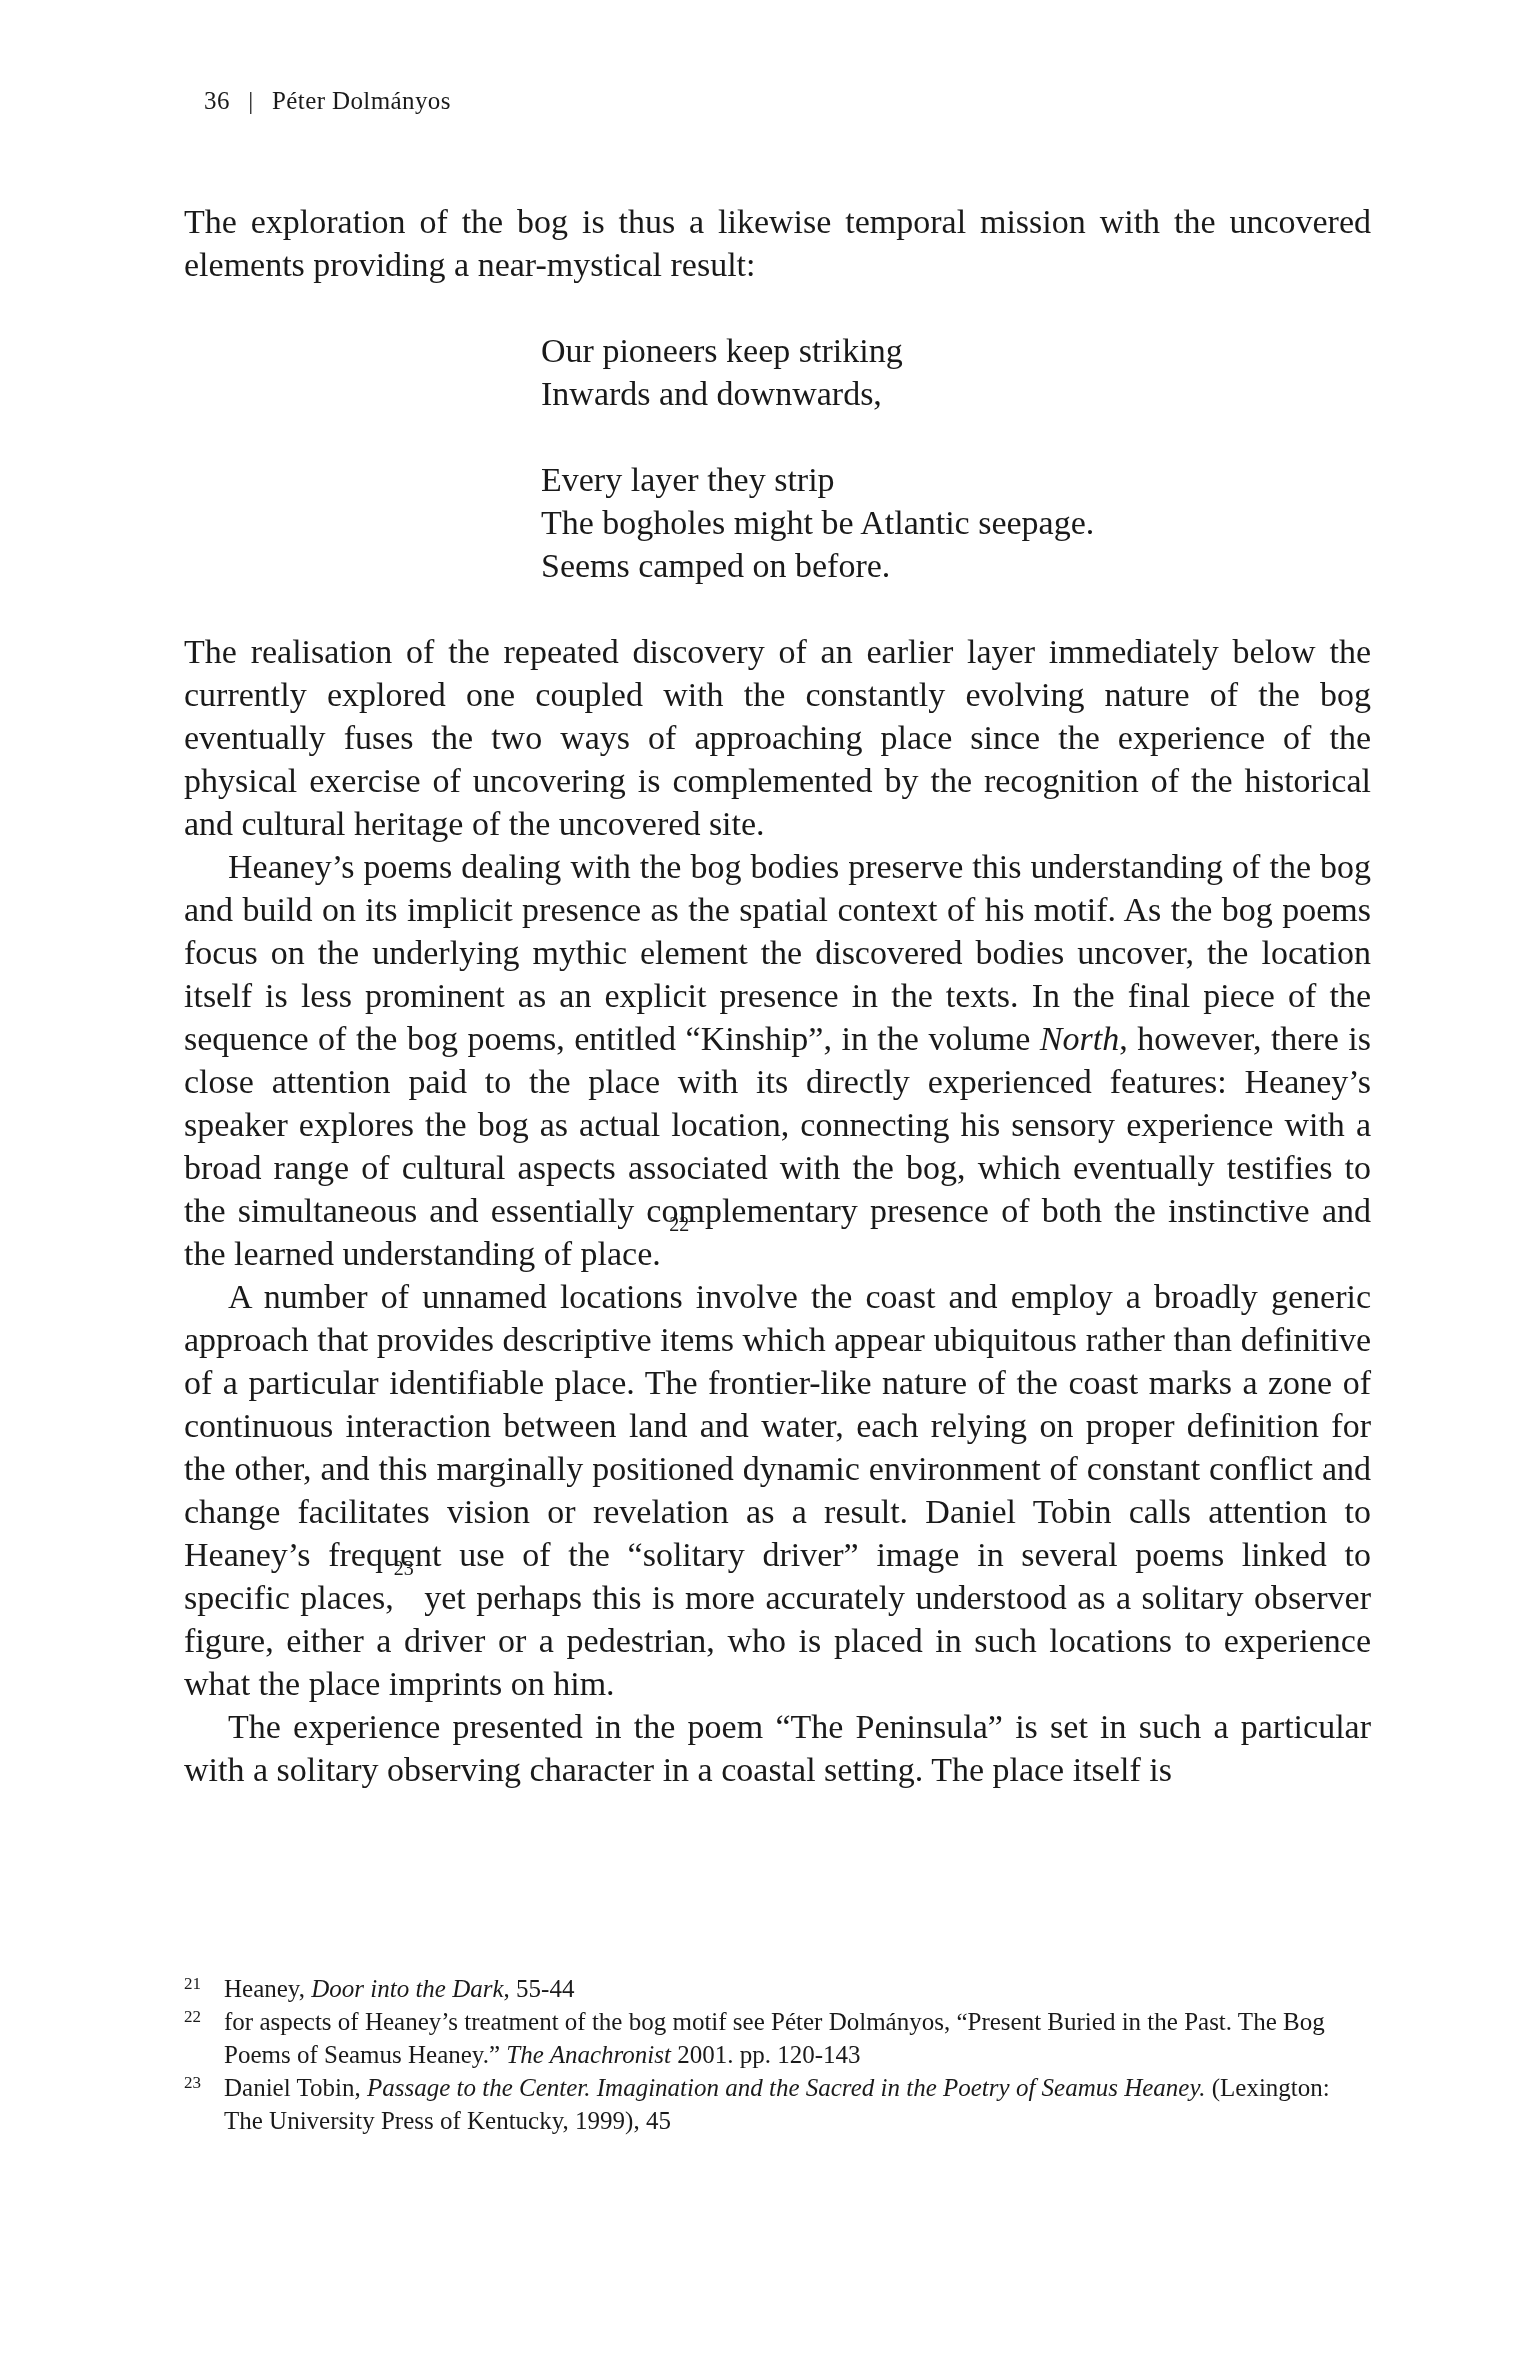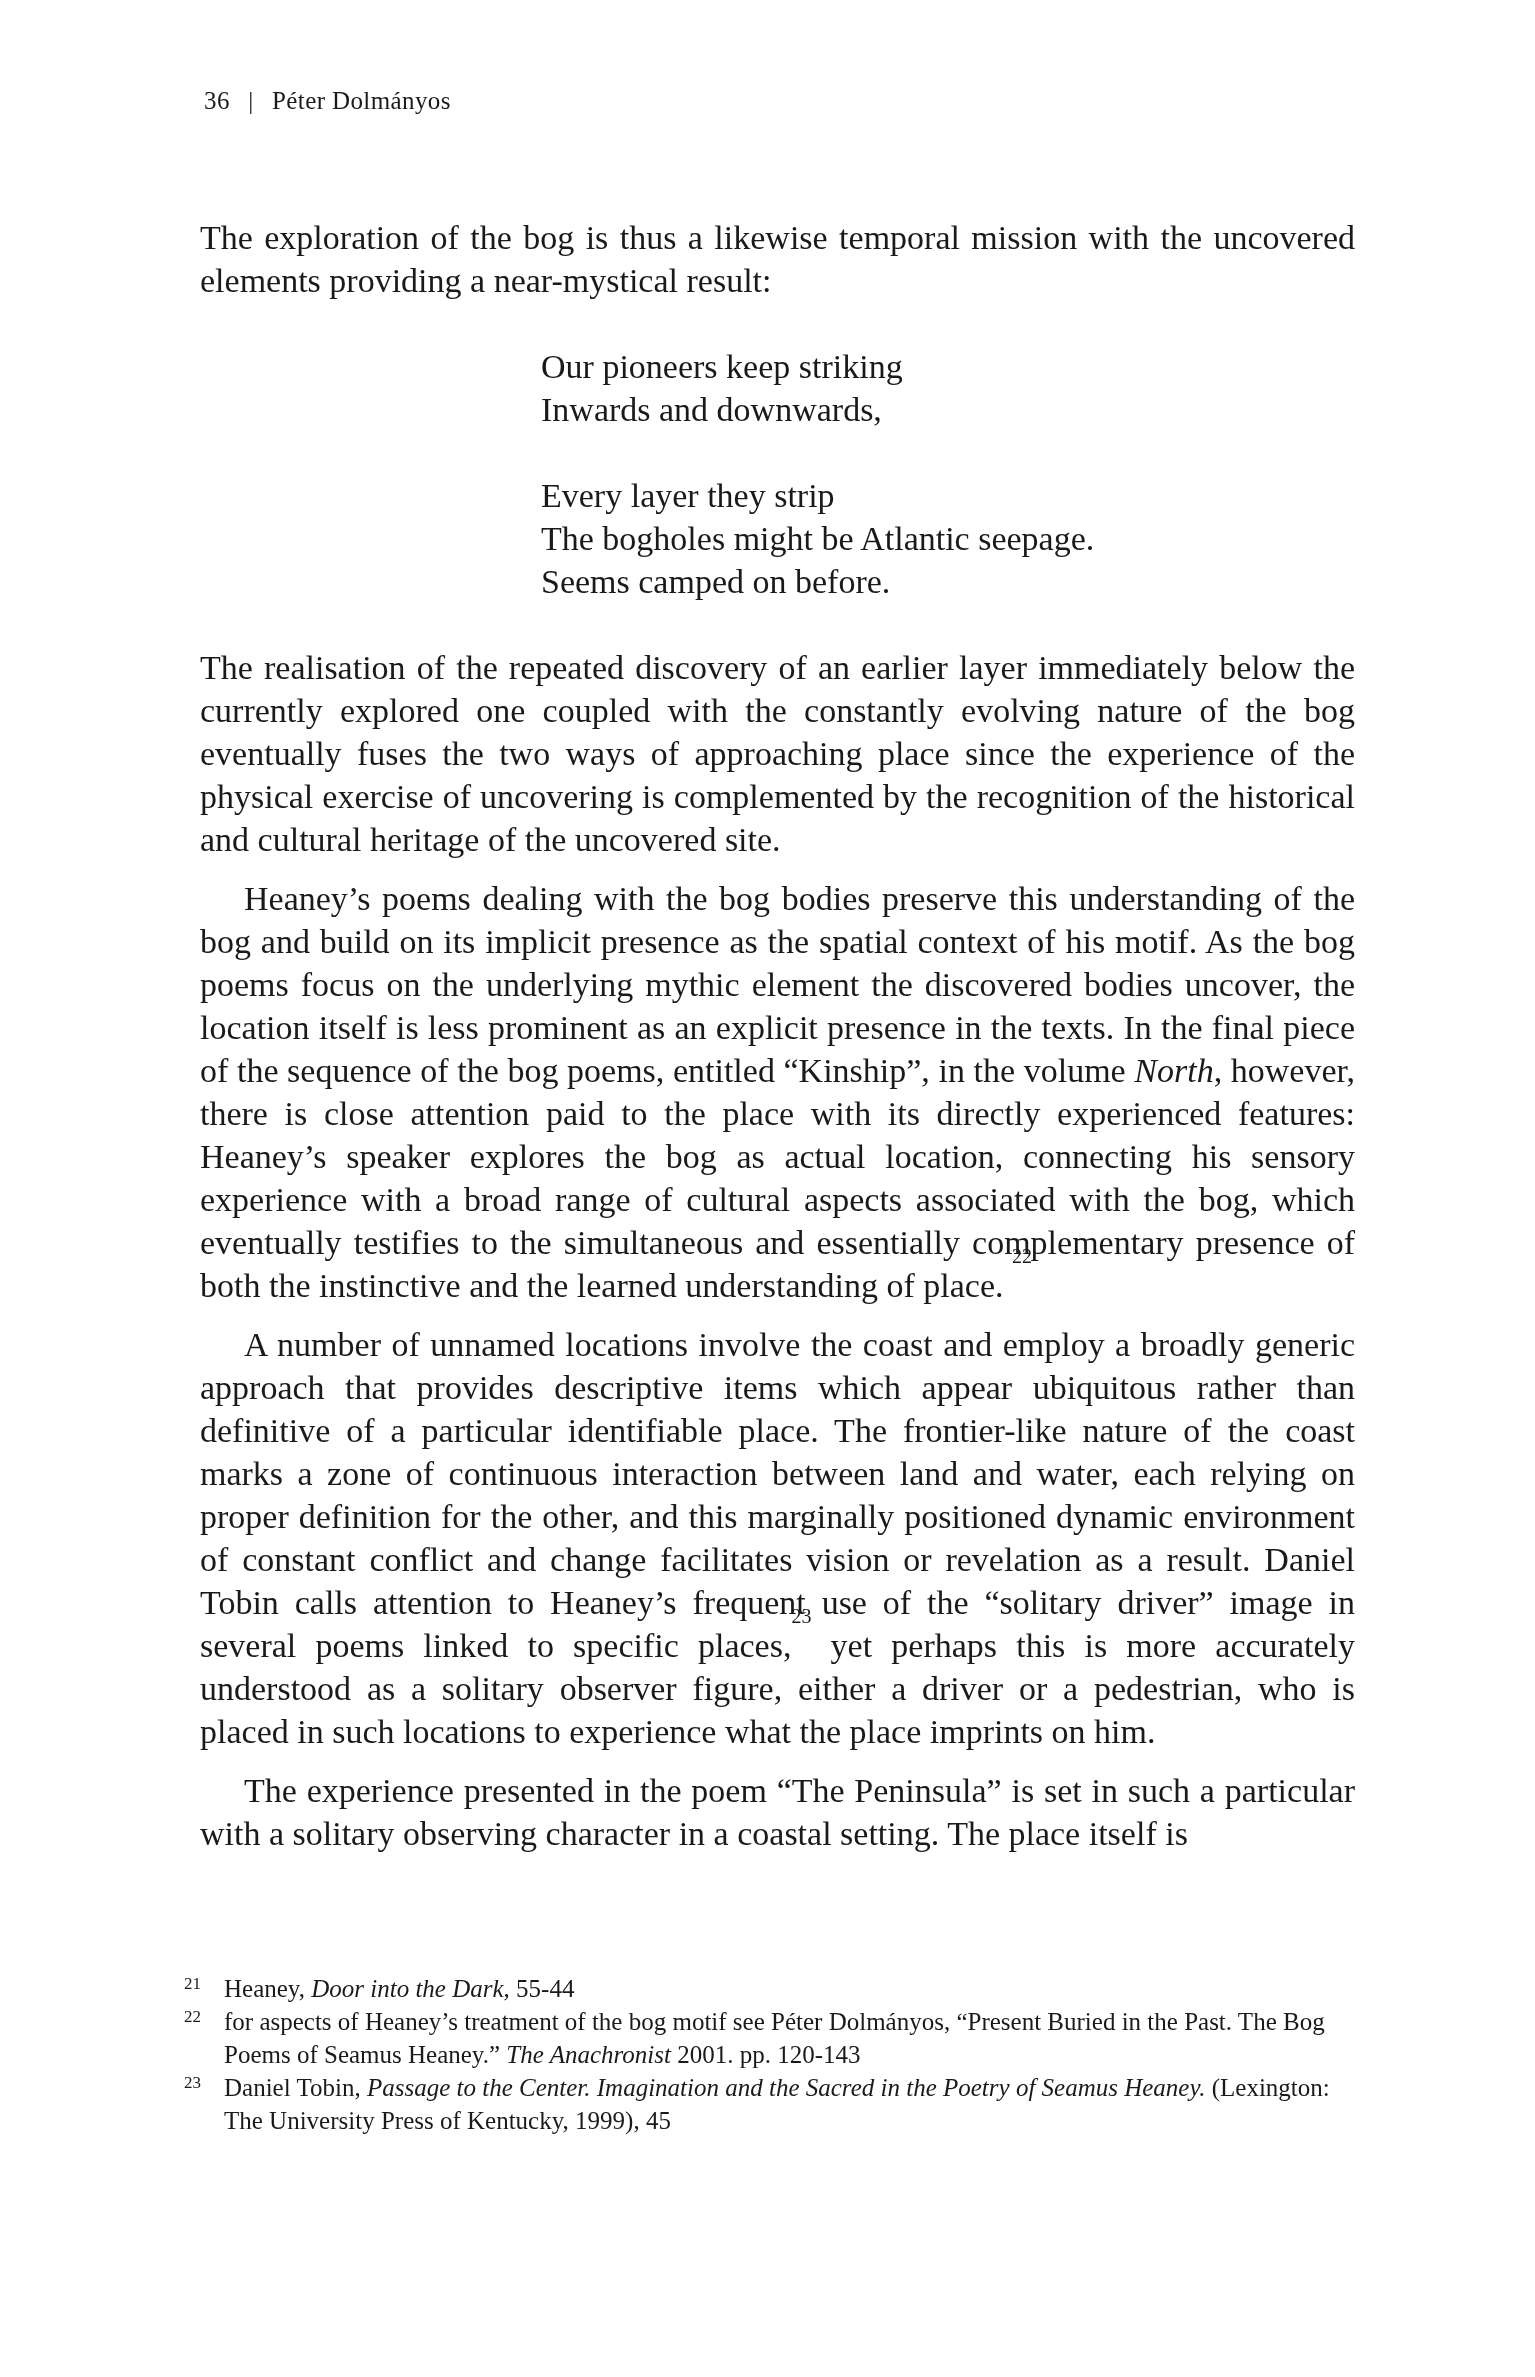--- a/index.html
+++ b/index.html
@@ -1,21 +1,21 @@
 <!DOCTYPE html>
 <html style="font-size:13.4px"><head>
 <meta charset="utf-8">
 <style>
   html, body { margin:0; padding:0; background:#ffffff; }
   body { width:1536px; height:2377px; position:relative; overflow:hidden;
          font-family:"Liberation Serif","DejaVu Serif",serif; color:#1a1a1a; }
   .header { position:absolute; left:184px; top:87px; font-size:25px; letter-spacing:0.4px;margin-left:20px; }
   .header .sep { display:inline-block; margin:0 18.4px; }
   .body { position:absolute; left:184px; width:1187px; top:200px; font-size:34px; line-height:43px; }
-  .body p { margin:16px; text-align:justify; text-align-last:left; hyphens:manual; }
+  .body p { margin:0; text-align:justify; text-align-last:left; hyphens:manual; }
   .body p.indent { text-indent:44px; }
   .verse { margin:43px 0 43px 325px; }
   .verse .stanza + .stanza { margin-top:43px; }
   .verse div.line { white-space:nowrap;margin-left:32px; }
   sup { font-size:20px; vertical-align:top; position:relative; top:-8.4px; line-height:0; }
   .footnotes { position:absolute; left:184px; width:1187px; top:1972px; font-size:25px; line-height:33px; }
   .fn { position:relative; padding-left:40px; }
   .fn .num { position:absolute; left:0; top:-5px; font-size:17px; }
   i { }
 </style>

